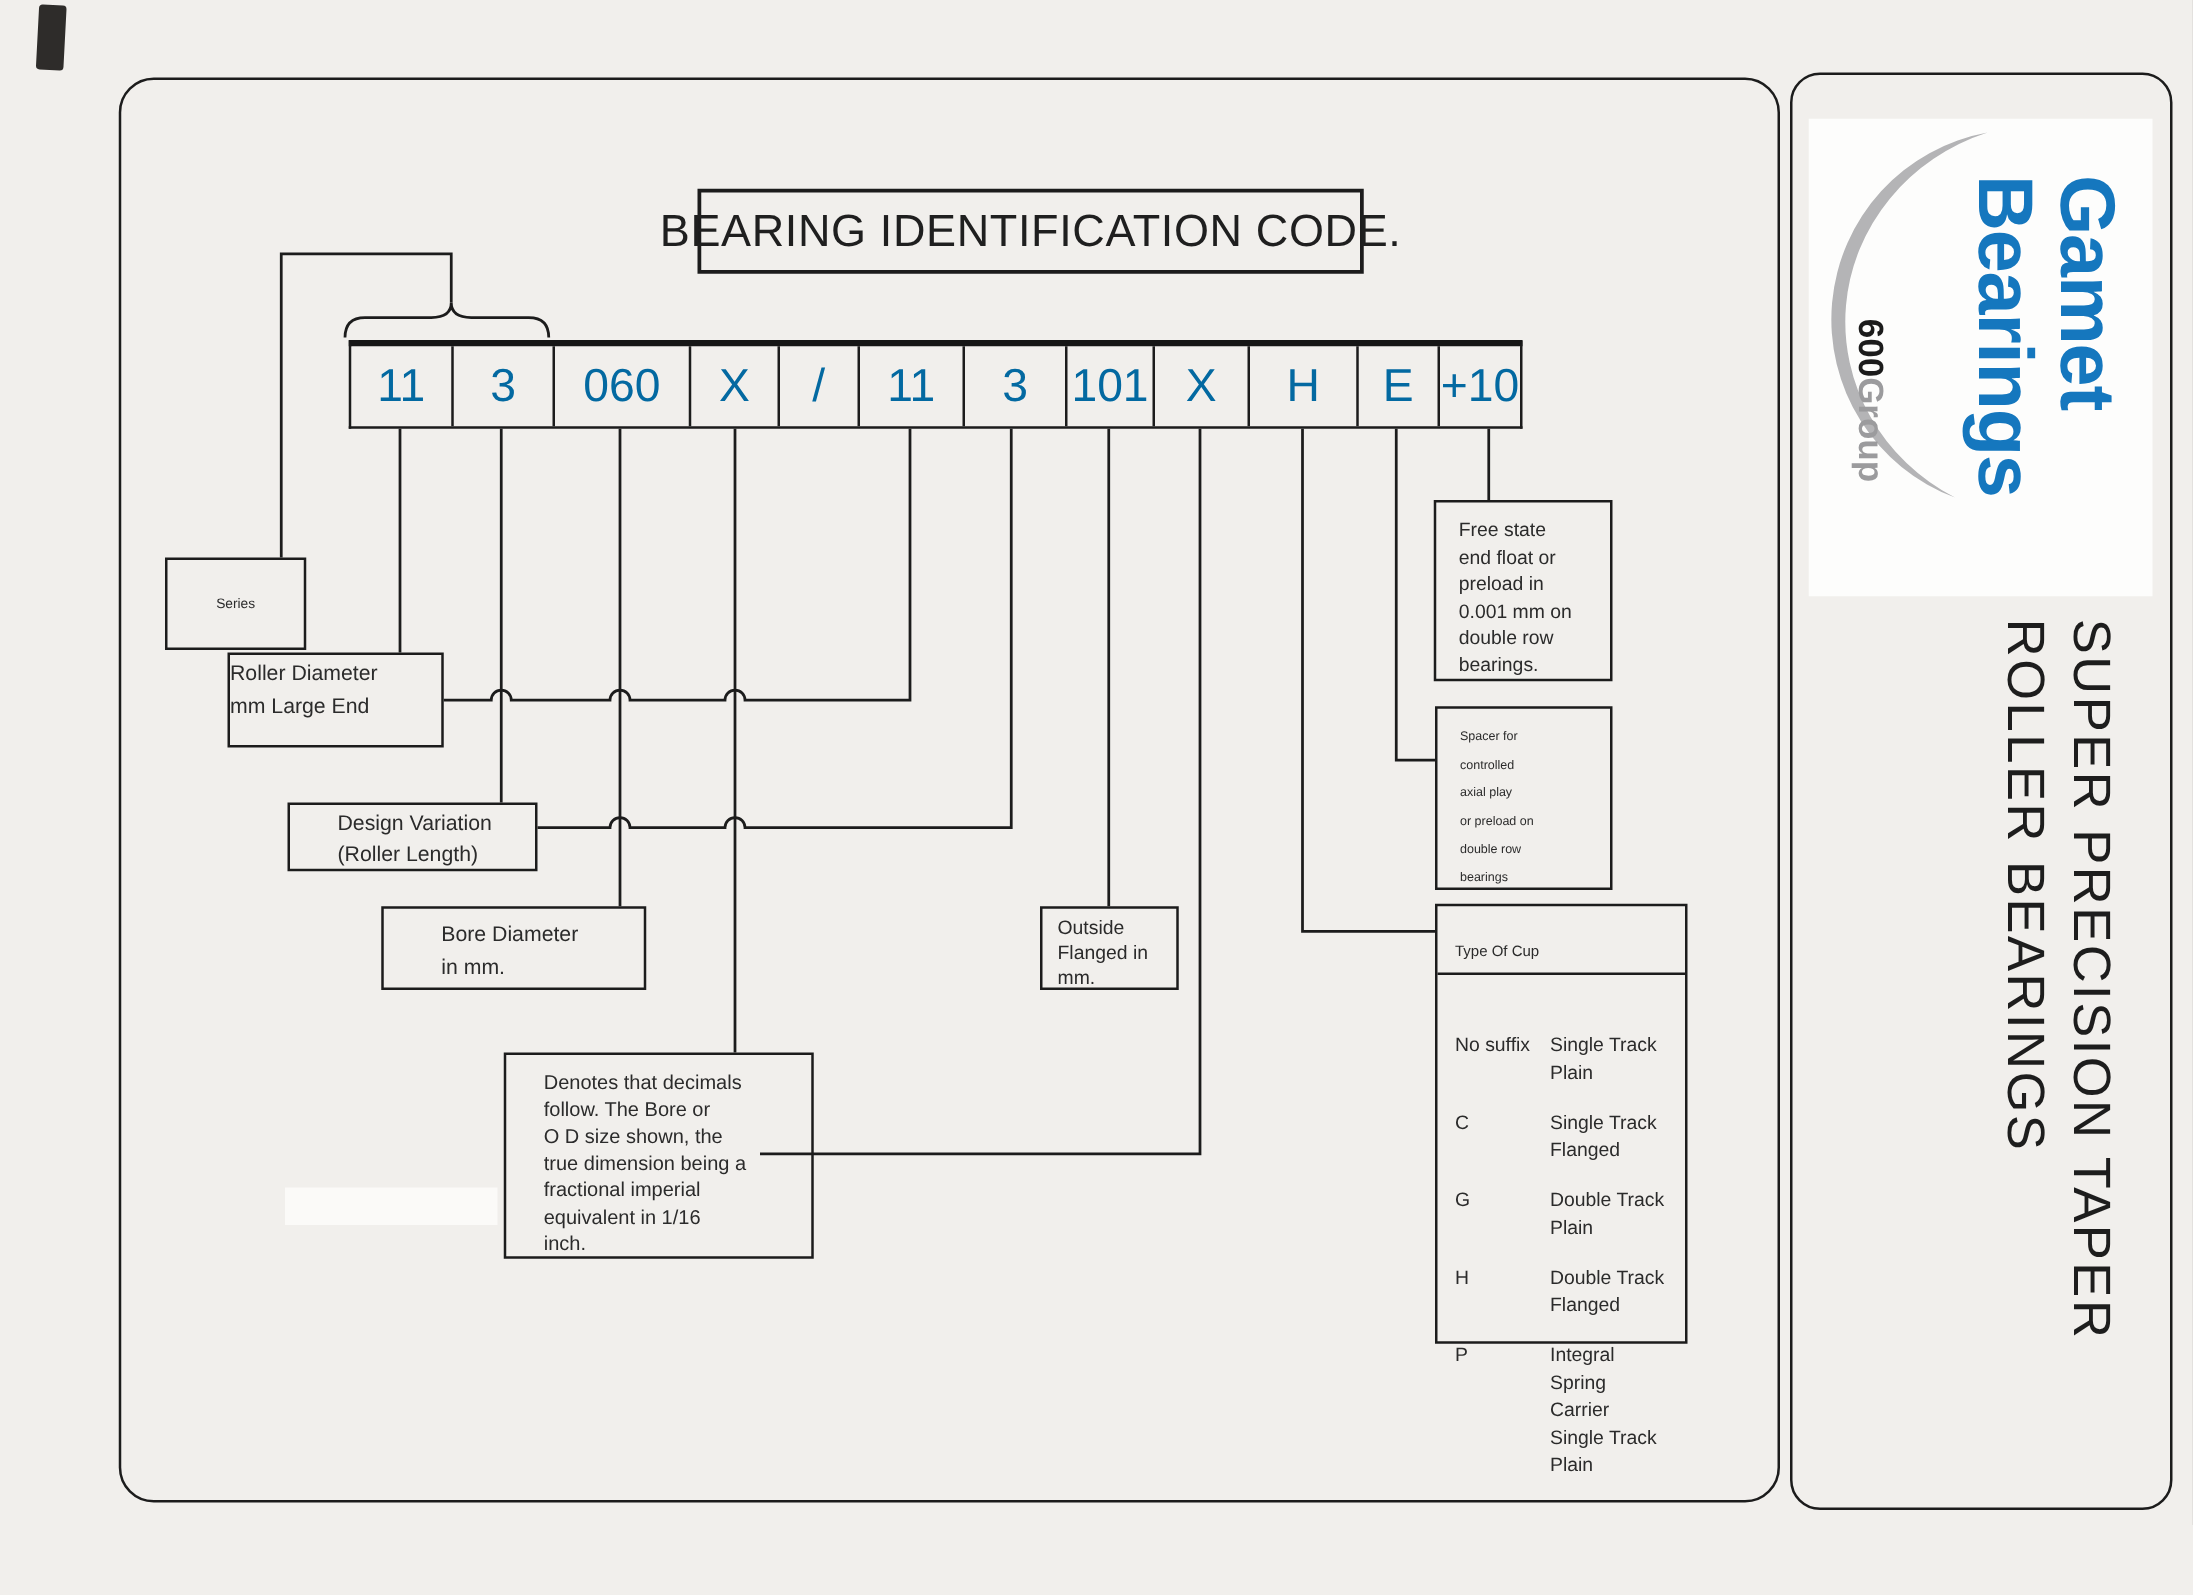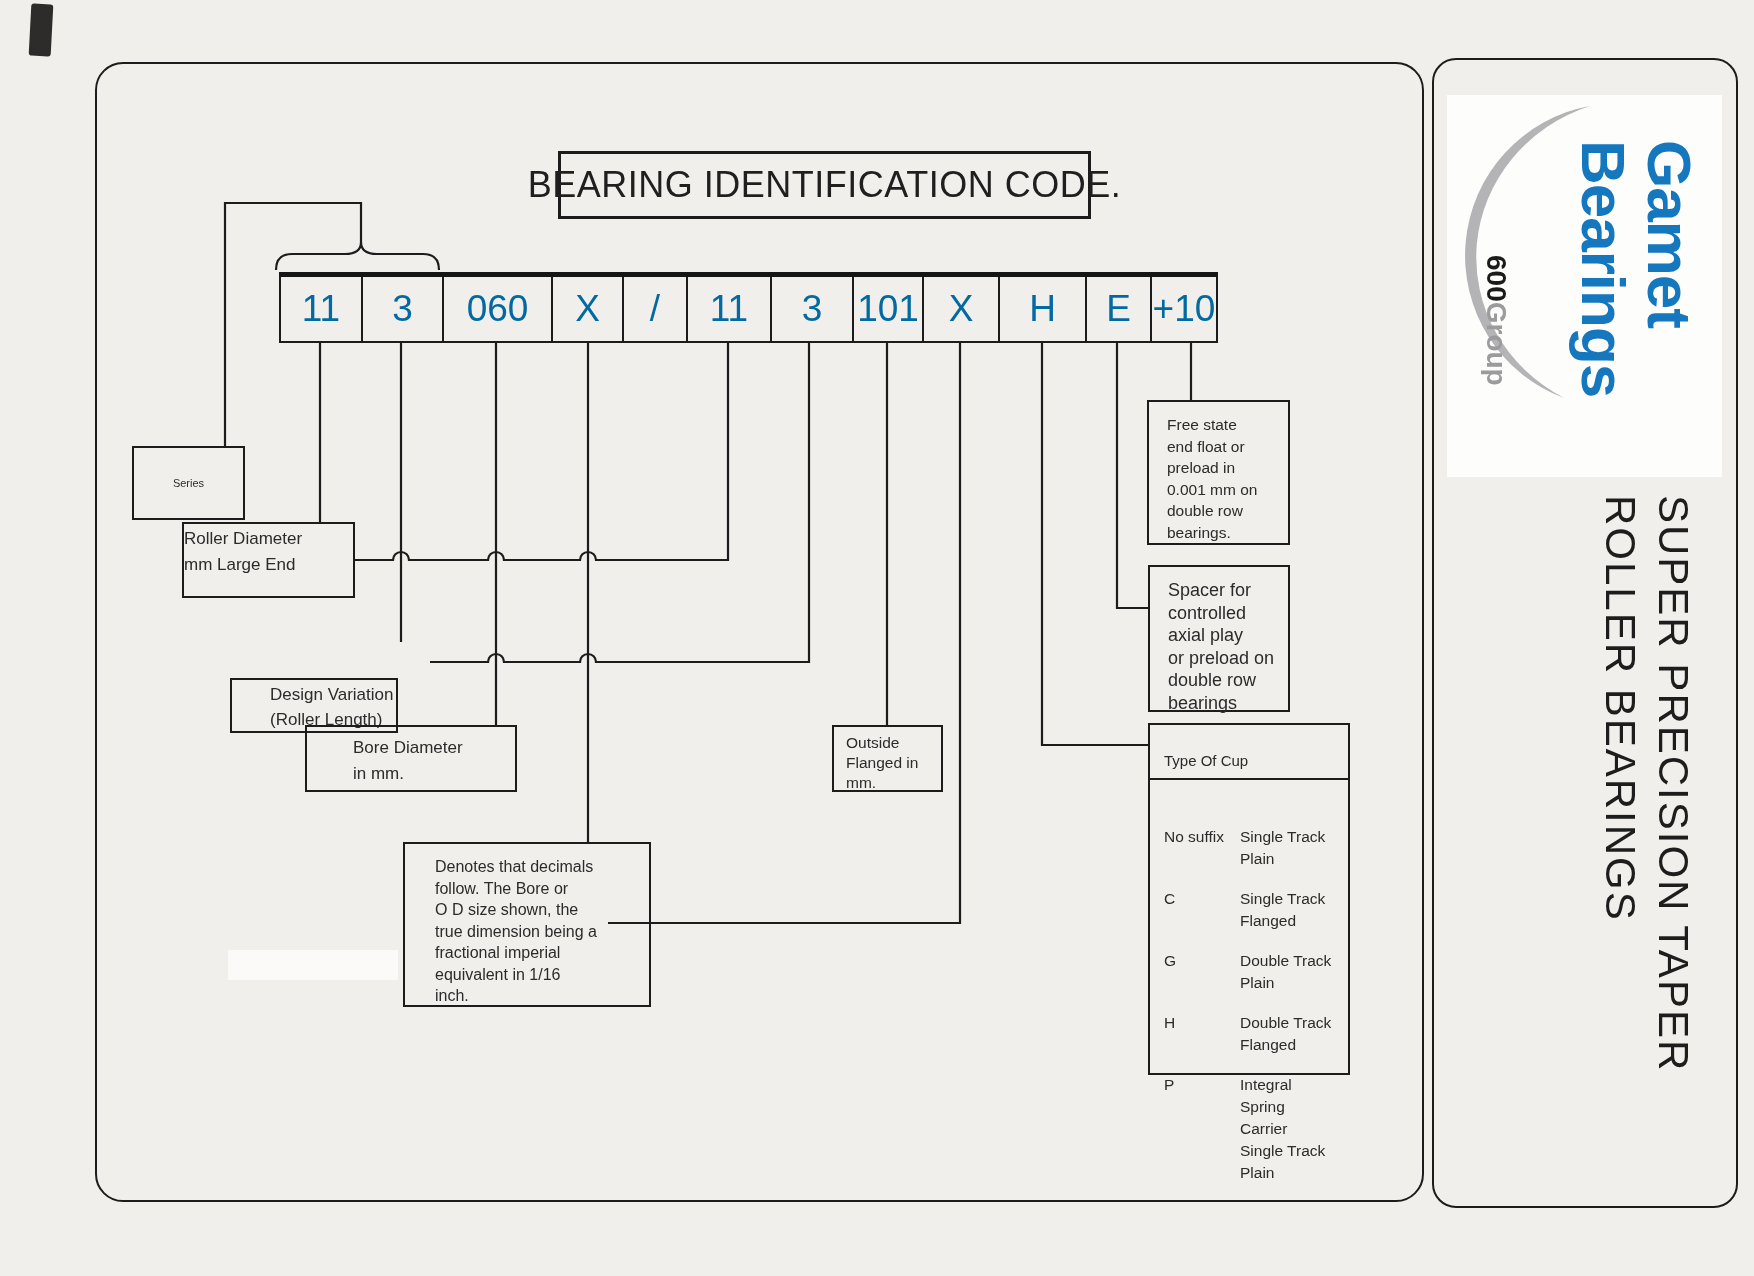--- a/index.html
+++ b/index.html
@@ -35,37 +35,37 @@
   }
   .code-cell:last-child{border-right:none;}
 
   
   .lbox{position:absolute;border:2px solid #1c1c1c;box-sizing:border-box;background:transparent;
         color:#2b2b2b;white-space:pre-line;}
   #series-box{left:132px;top:446px;width:113px;height:74px;
       display:flex;align-items:center;justify-content:center;font-size:11px;}
   #roller-box{left:182px;top:522px;width:173px;height:76px;
       text-align:left;padding-top:2px;font-size:17px;line-height:26px;}
-  #design-box{left:230px;top:678px;width:168px;height:55px;
+  #design-box{left:230px;top:642px;width:200px;height:55px;
       padding:2px 0 0 38px;font-size:17px;line-height:25px;}
   #bore-box{left:305px;top:725px;width:212px;height:67px;
       padding:8px 0 0 46px;font-size:17px;line-height:26px;}
   #denotes-box{left:360px;top:842px;width:248px;height:165px;
       padding:12px 0 0 30px;font-size:16px;line-height:21.5px;margin-left:43px;}
   #outside-box{left:832px;top:725px;width:111px;height:67px;
       padding:6px 0 0 12px;font-size:15.5px;line-height:20px;}
   #freestate-box{left:1147px;top:400px;width:143px;height:145px;
       padding:12px 0 0 18px;font-size:15.5px;line-height:21.5px;}
   #spacer-box{left:1148px;top:565px;width:142px;height:147px;
-      padding:12px 0 0 18px;font-size:18px;line-height:22.5px;}
+      padding:12px 0 0 18px;font-size:10px;line-height:22.5px;}
 
   
   #cup-box{left:1148px;top:723px;width:202px;height:352px;padding:0;font-size:15.5px;}
   #cup-title{height:35px;border-bottom:2px solid #1c1c1c;display:flex;align-items:center;
-      padding-left:14px;font-size:15px;}
+      padding-left:14px;font-size:12px;}
   #cup-rows{padding:10px 0 0 14px;}
   .cup-row{display:flex;line-height:22px;}
   .cup-suffix{width:76px;flex:none;}
   .cup-desc{white-space:pre-line;}
 
   
   #logo-card{position:absolute;left:1447px;top:95px;width:275px;height:382px;background:#fdfdfc;}
   #logo-swoosh{position:absolute;left:1452px;top:102px;}
   .rot90{position:absolute;transform:rotate(90deg);transform-origin:top left;white-space:pre-line;}
   #logo-wordmark{

